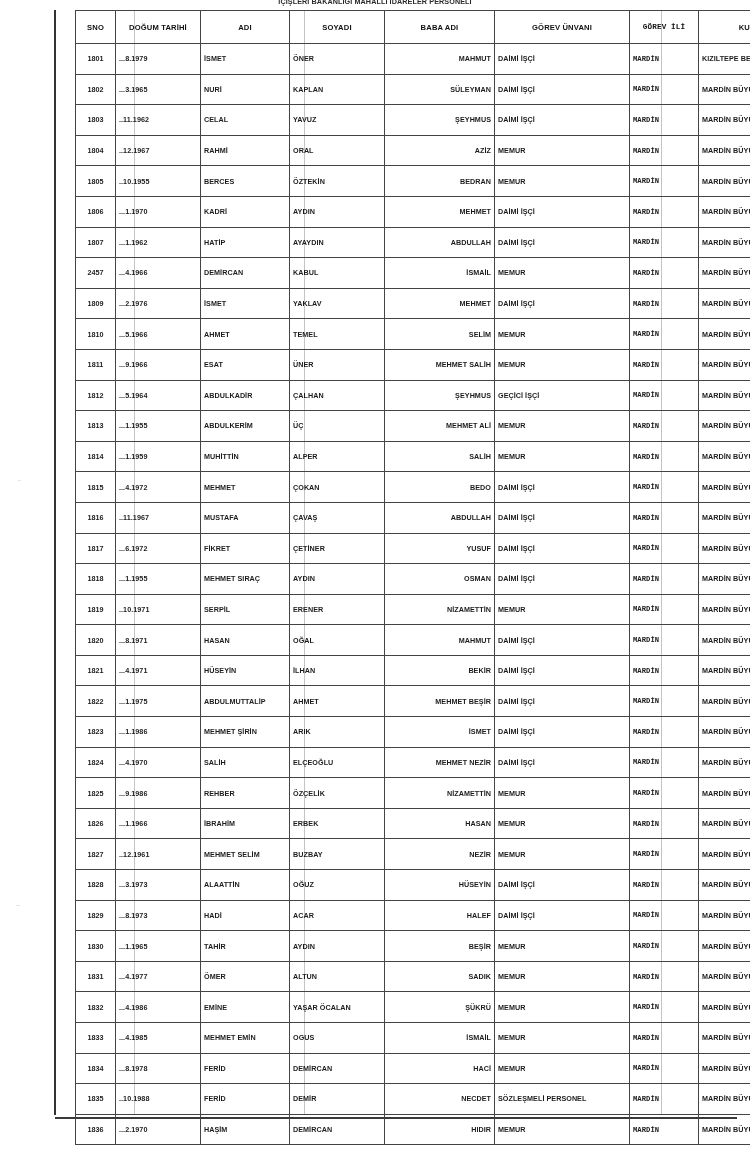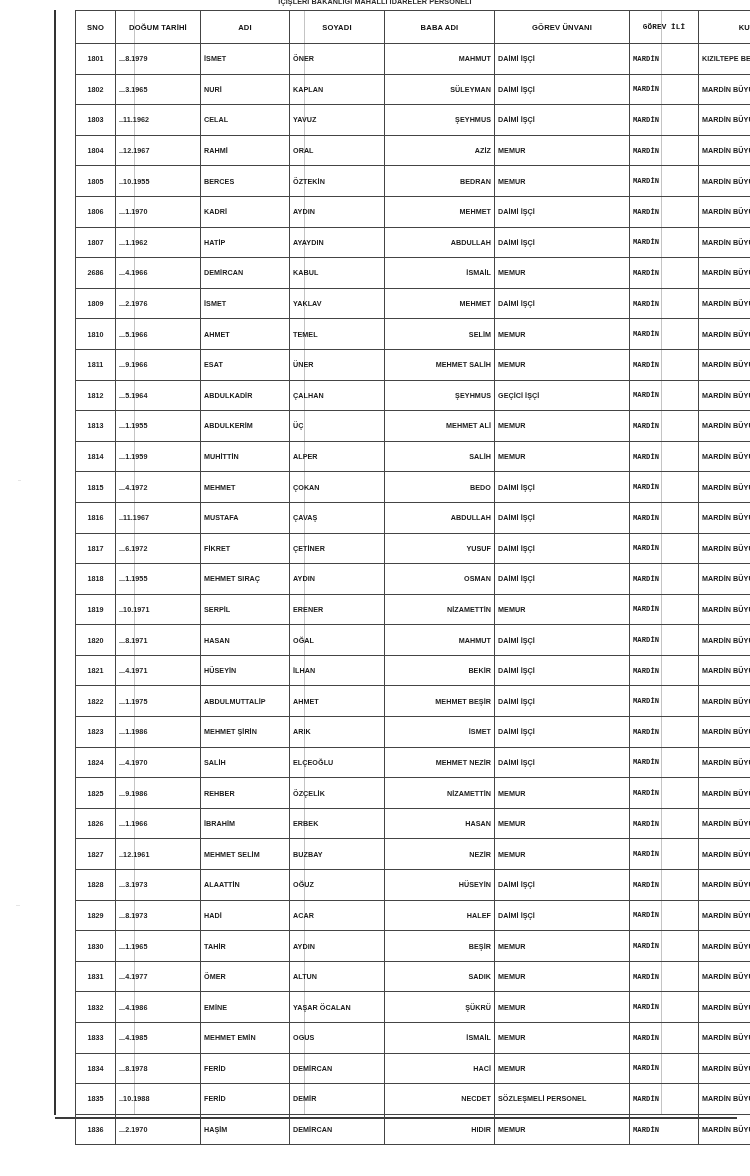--- a/index.html
+++ b/index.html
@@ -228,21 +228,21 @@
             <td class="col-sno">1807</td>
             <td class="col-dogum">...1.1962</td>
             <td class="col-adi">HATİP</td>
             <td class="col-soyadi">AYAYDIN</td>
             <td class="col-baba">ABDULLAH</td>
             <td class="col-unvan">DAİMİ İŞÇİ</td>
             <td class="col-il">MARDİN</td>
             <td class="col-kurum">MARDİN BÜYÜKŞEHİR BELEDİYESİ</td>
           </tr>
           <tr>
-            <td class="col-sno">2686</td>
+            <td class="col-sno">2457</td>
             <td class="col-dogum">...4.1966</td>
             <td class="col-adi">DEMİRCAN</td>
             <td class="col-soyadi">KABUL</td>
             <td class="col-baba">İSMAİL</td>
             <td class="col-unvan">MEMUR</td>
             <td class="col-il">MARDİN</td>
             <td class="col-kurum">MARDİN BÜYÜKŞEHİR BELEDİYESİ</td>
           </tr>
           <tr>
             <td class="col-sno">1809</td>

